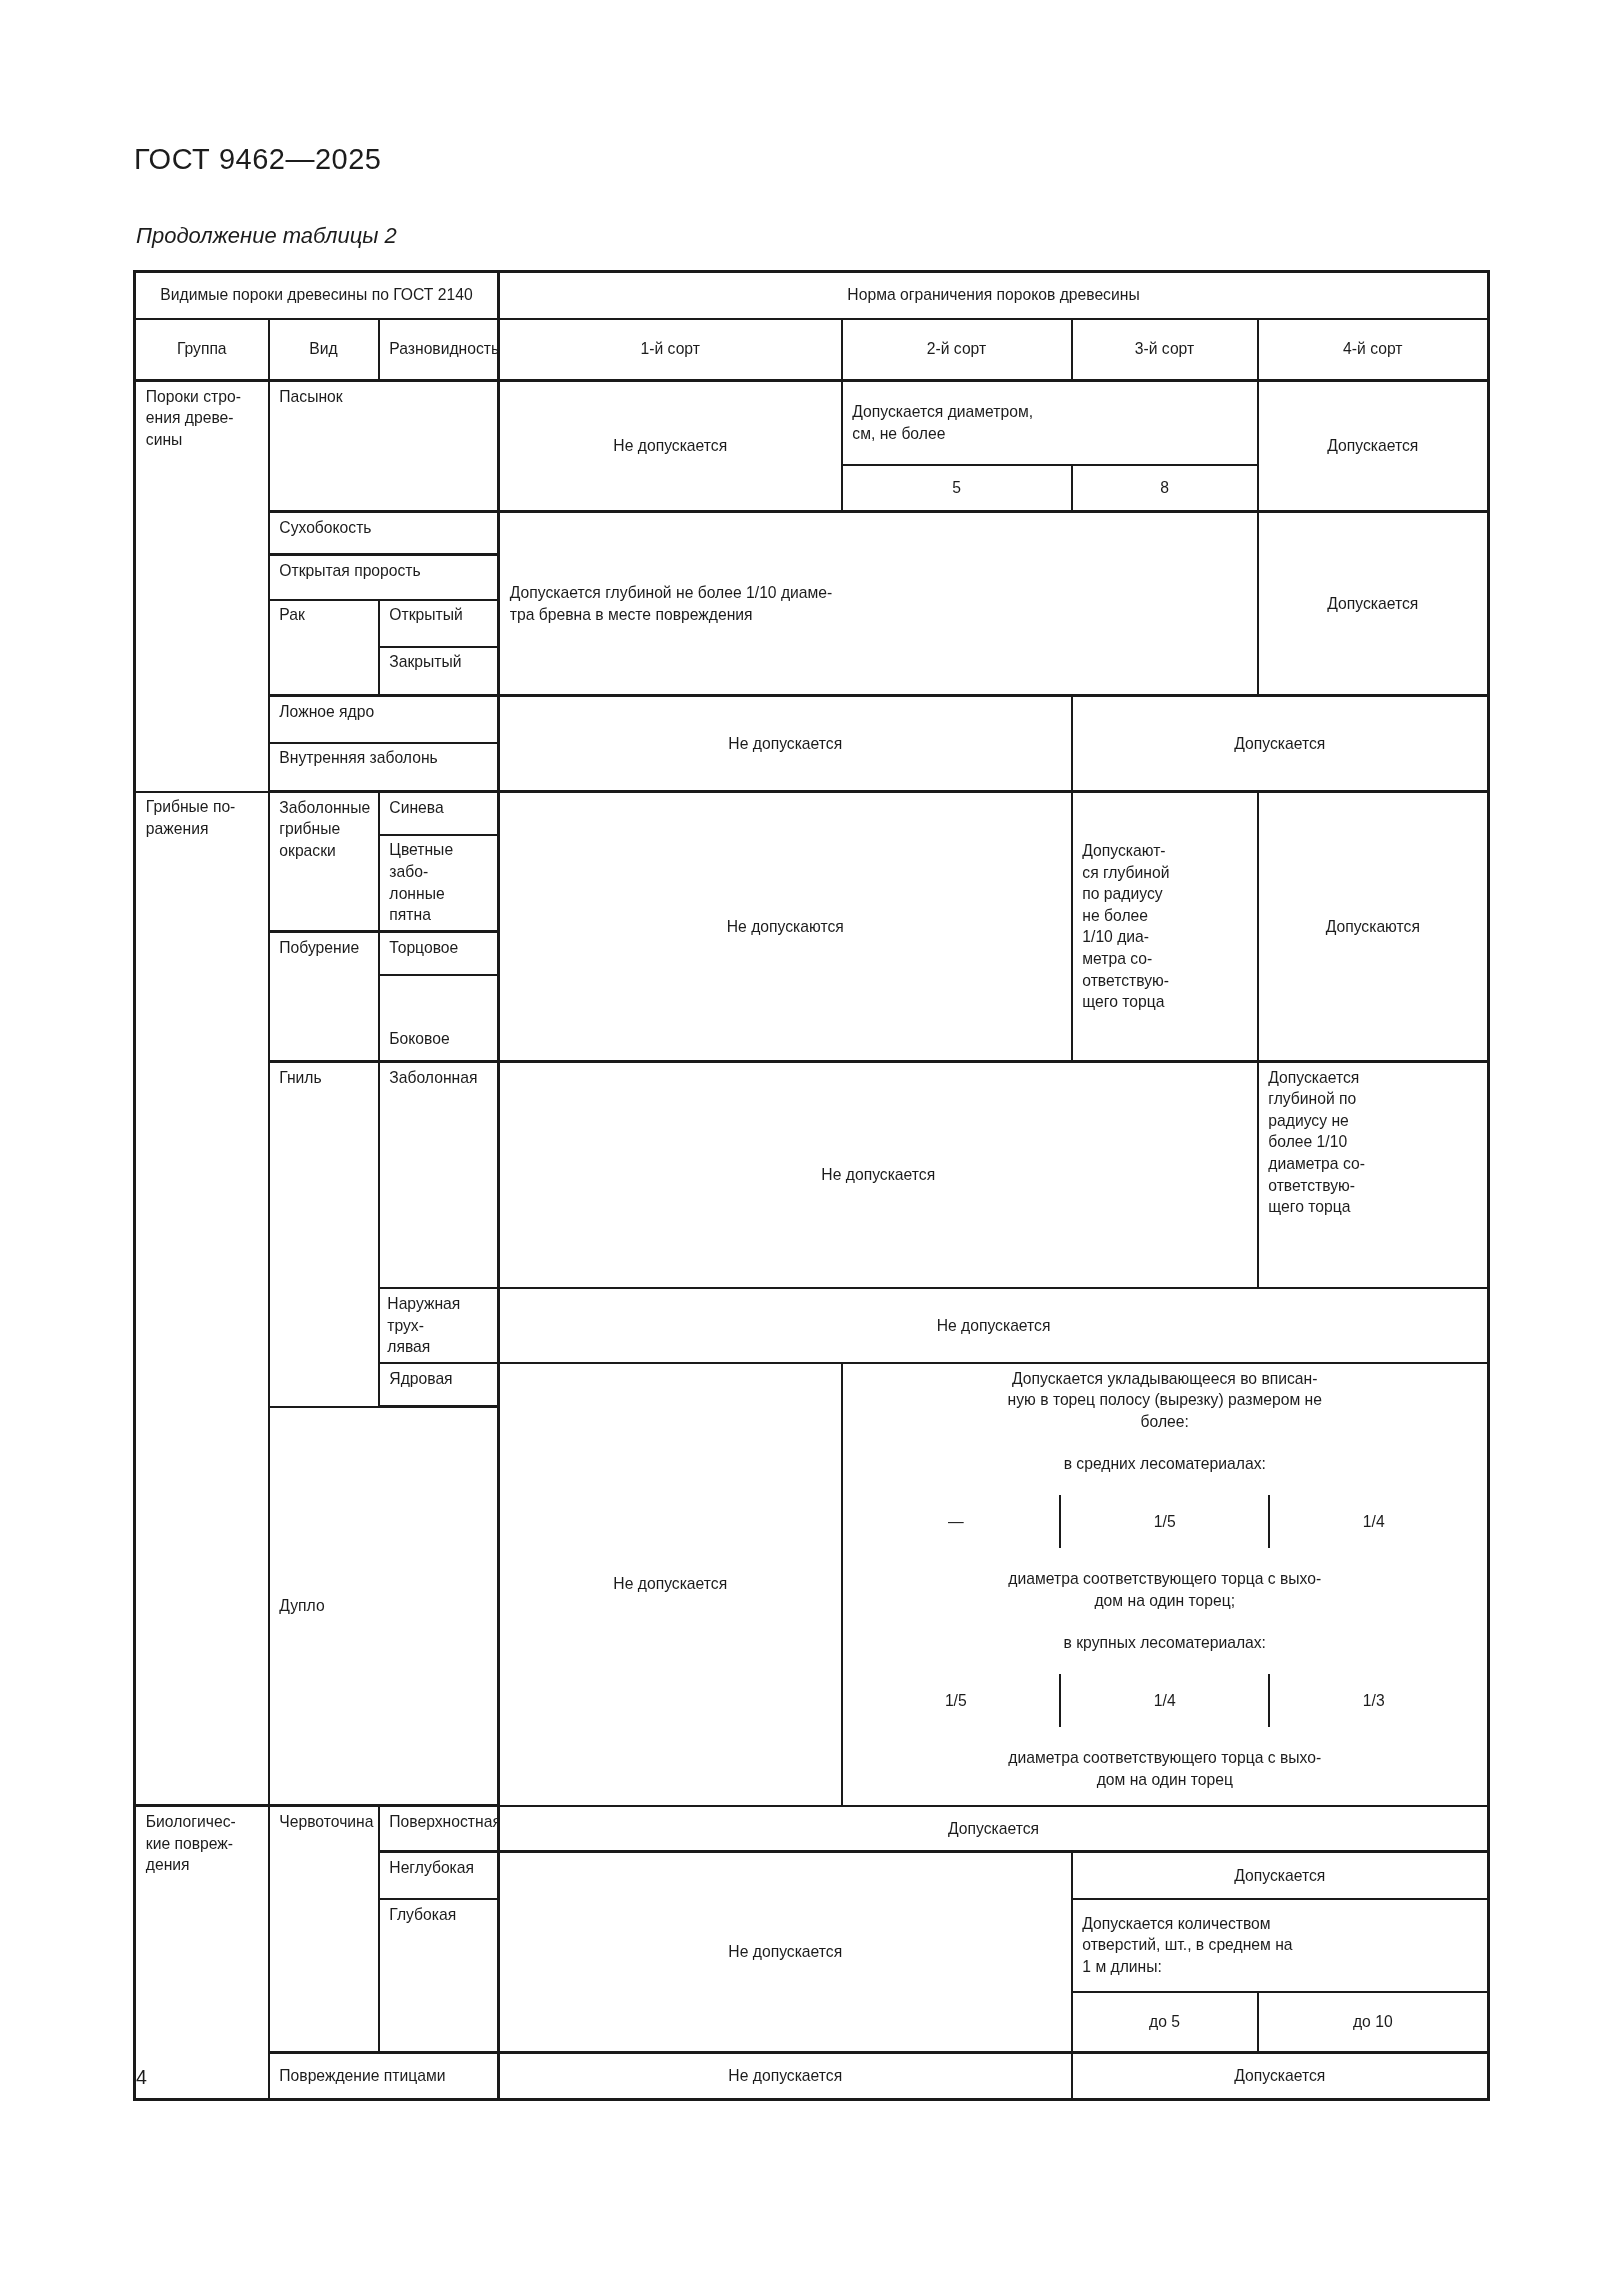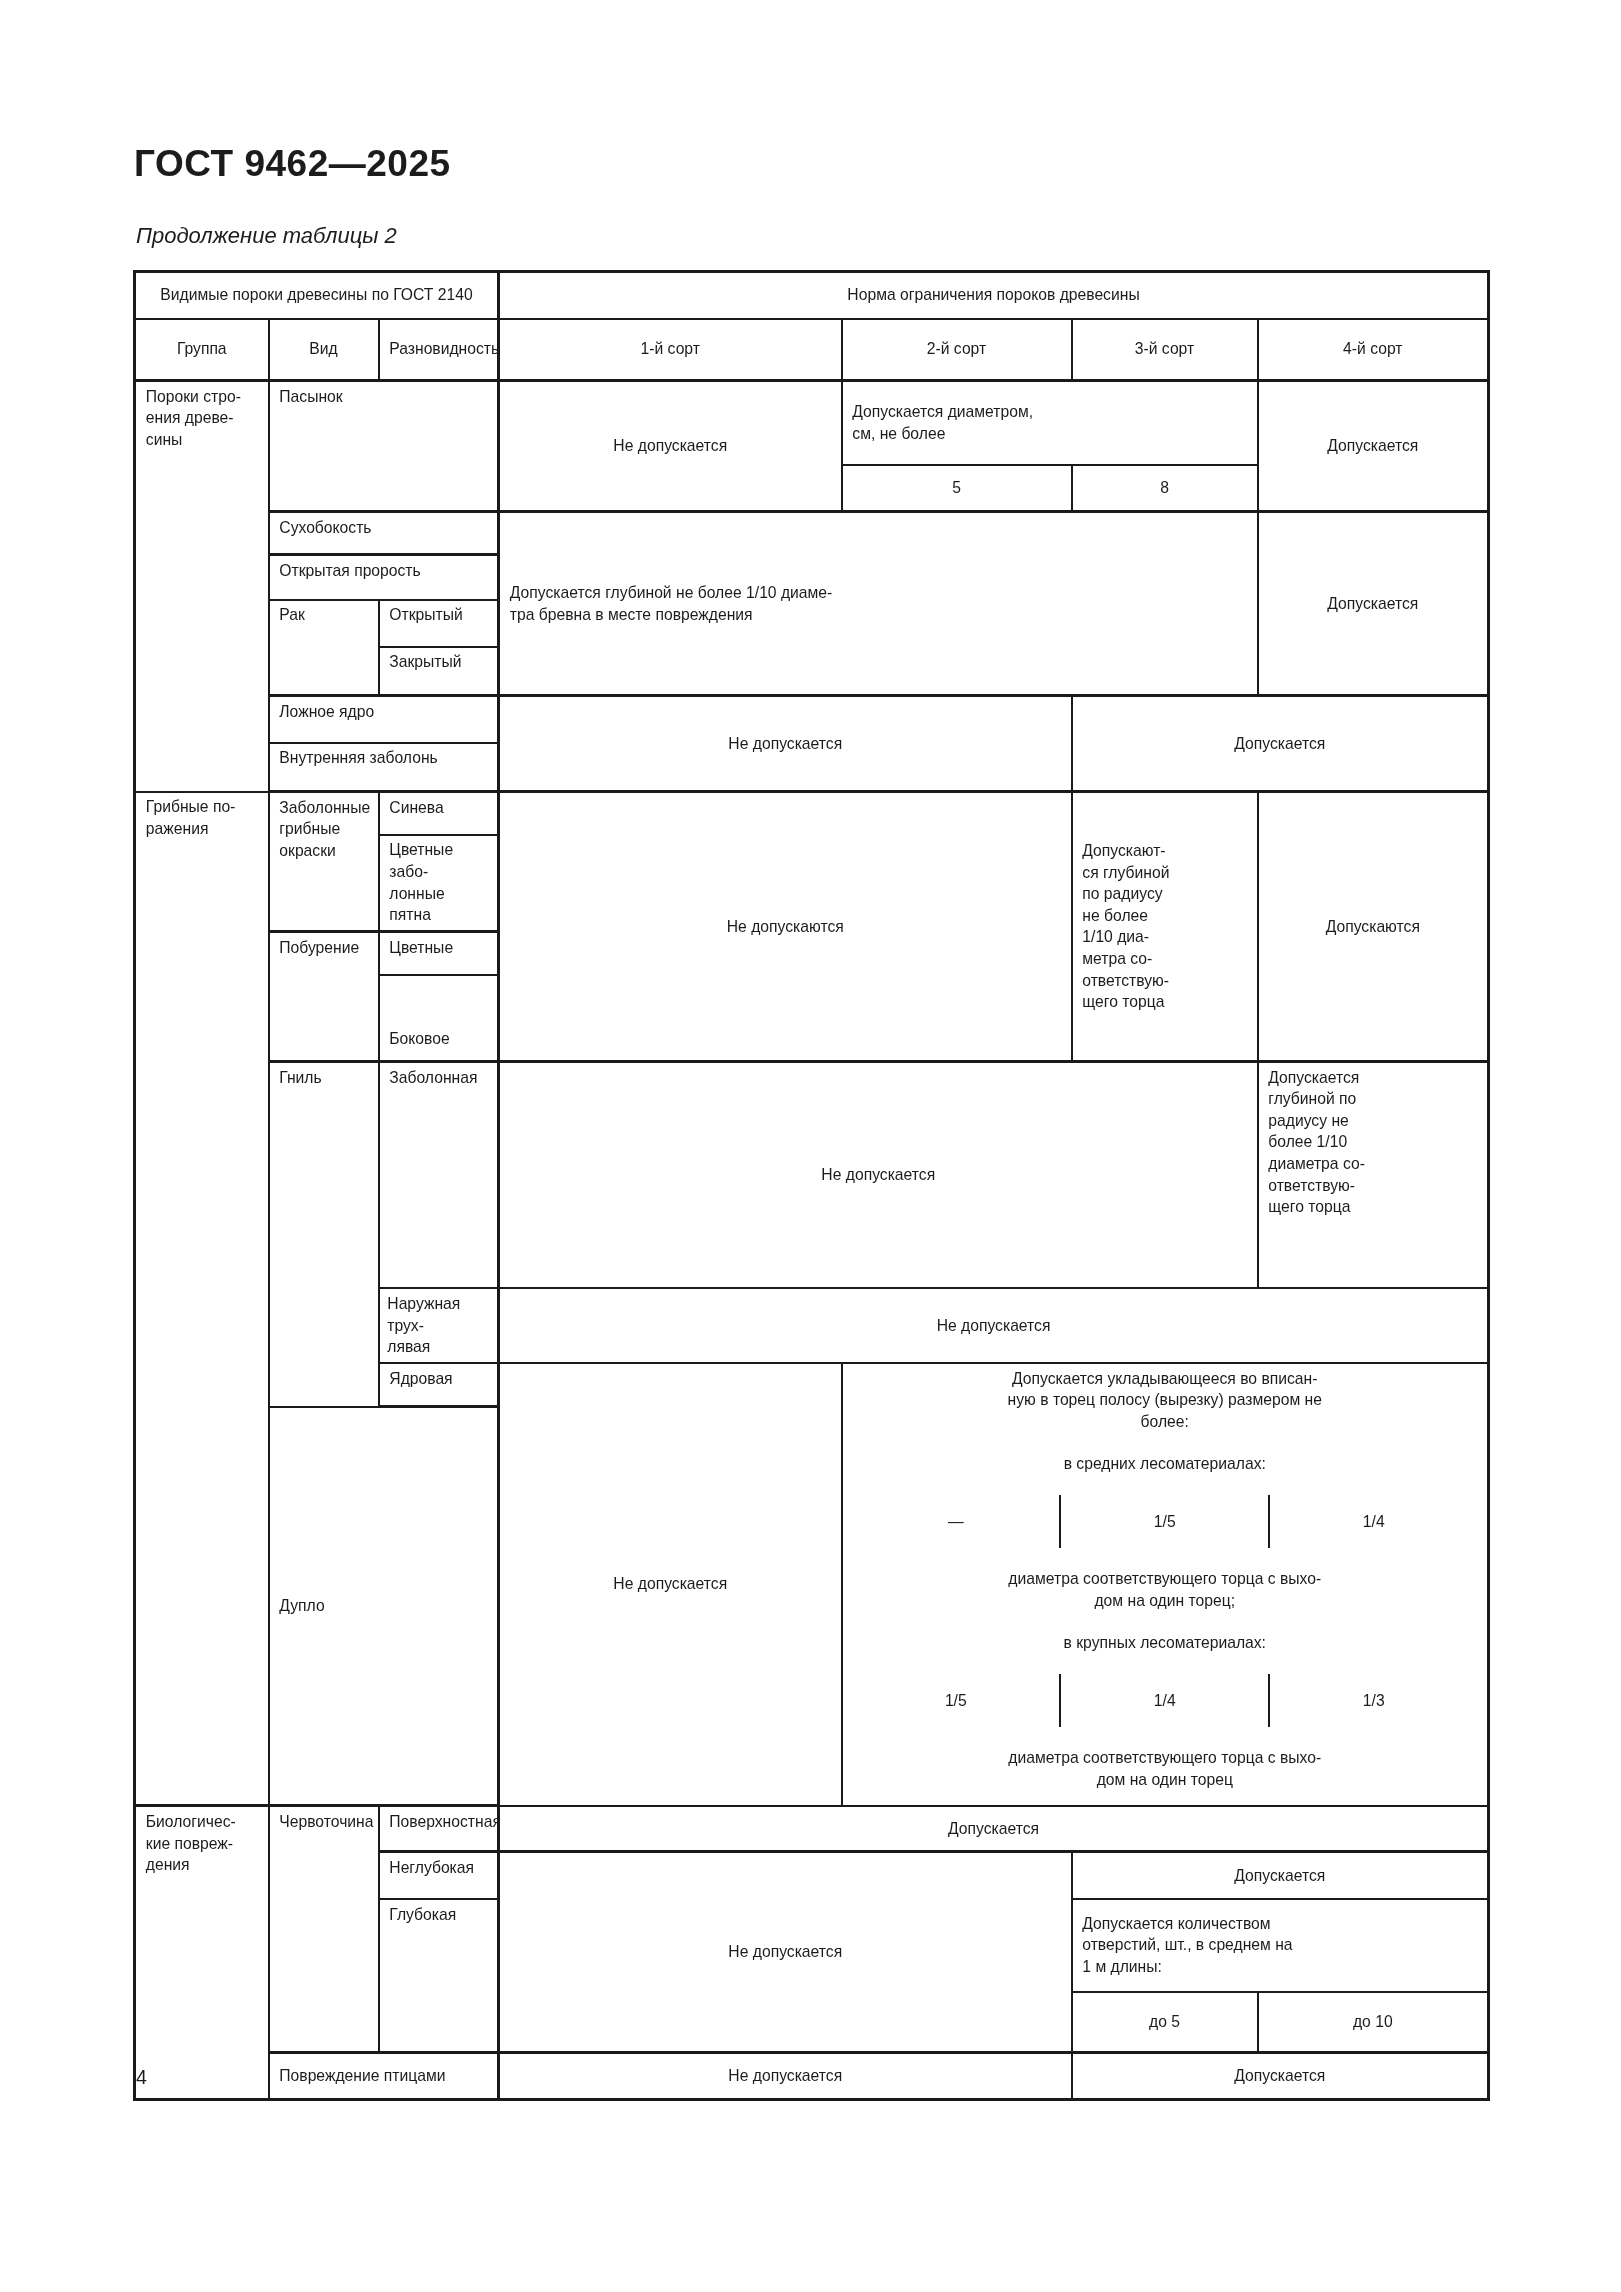--- a/index.html
+++ b/index.html
@@ -5,21 +5,21 @@
   html,body{margin:0;padding:0;background:#ffffff;}
   .page{
     position:relative;
     width:1621px;height:2293px;
     background:#ffffff;
     font-family:"Liberation Sans", sans-serif;
     color:#1c1c1c;
   }
   .doc-code{
     position:absolute;left:134px;top:143px;
-    font-size:37px;font-weight:bold;letter-spacing:0.5px;
+    font-size:29px;font-weight:normal;letter-spacing:0.5px;
   }
   .tbl-caption{
     position:absolute;left:136px;top:223px;
     font-size:22px;font-style:italic;
   }
   table.gost{
     position:absolute;left:133px;top:270px;
     width:1355px;
     border-collapse:collapse;
     table-layout:fixed;
@@ -153,21 +153,21 @@
       <td class="ctr bb" rowspan="4">Допускаются</td>
     </tr>
 
     <tr style="height:71px">
       <td class="lab bb">Цветные забо-
 лонные пятна</td>
     </tr>
 
     <tr style="height:44px">
       <td class="lab bb" rowspan="2">Побурение</td>
-      <td class="lab">Цветные</td>
+      <td class="lab">Торцовое</td>
     </tr>
 
     <tr style="height:86px">
       <td class="lab bb" style="vertical-align:bottom;padding-bottom:9.8px">Боковое</td>
     </tr>
 
     <tr style="height:227px">
       <td class="lab" rowspan="3">Гниль</td>
       <td class="lab">Заболонная</td>
       <td class="ctr bl" colspan="3">Не допускается</td>

